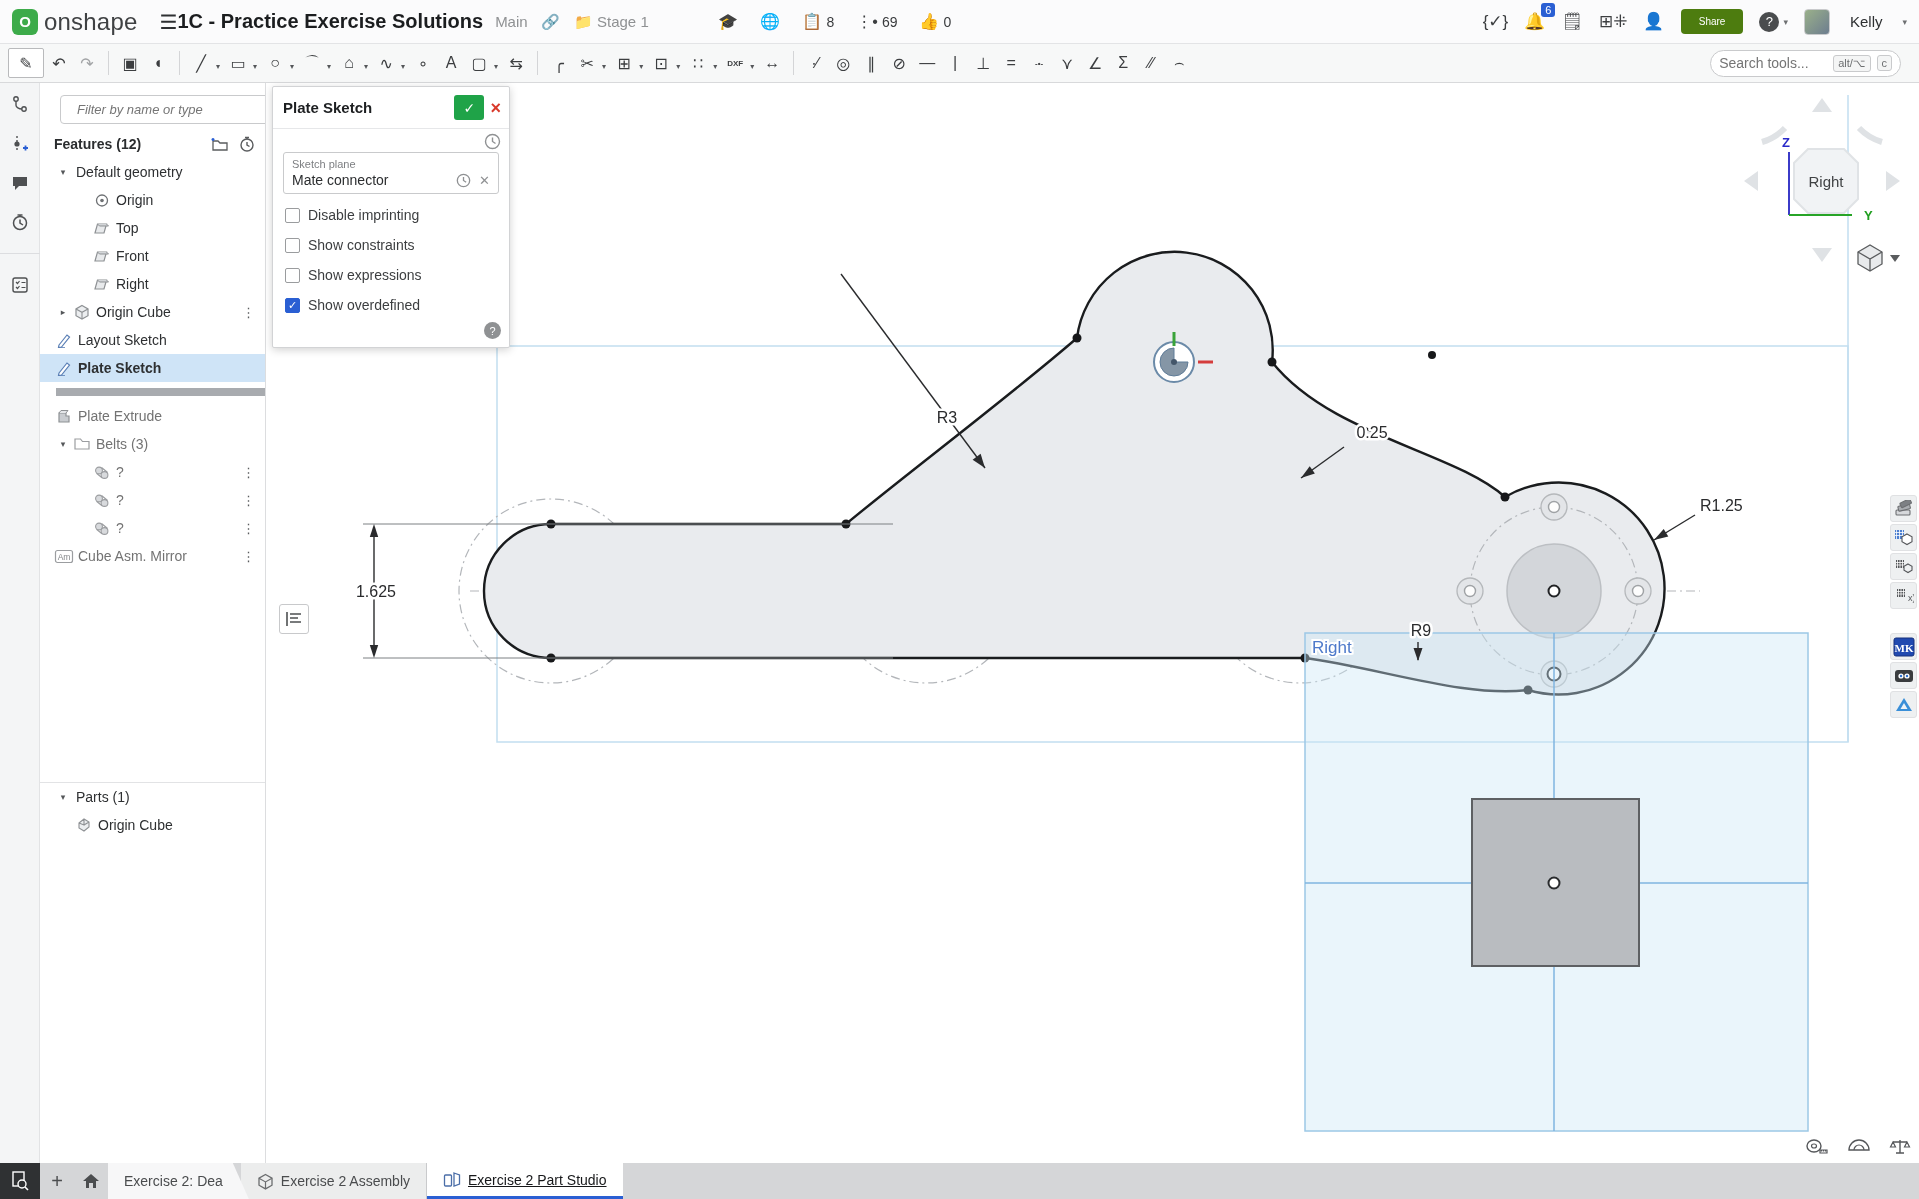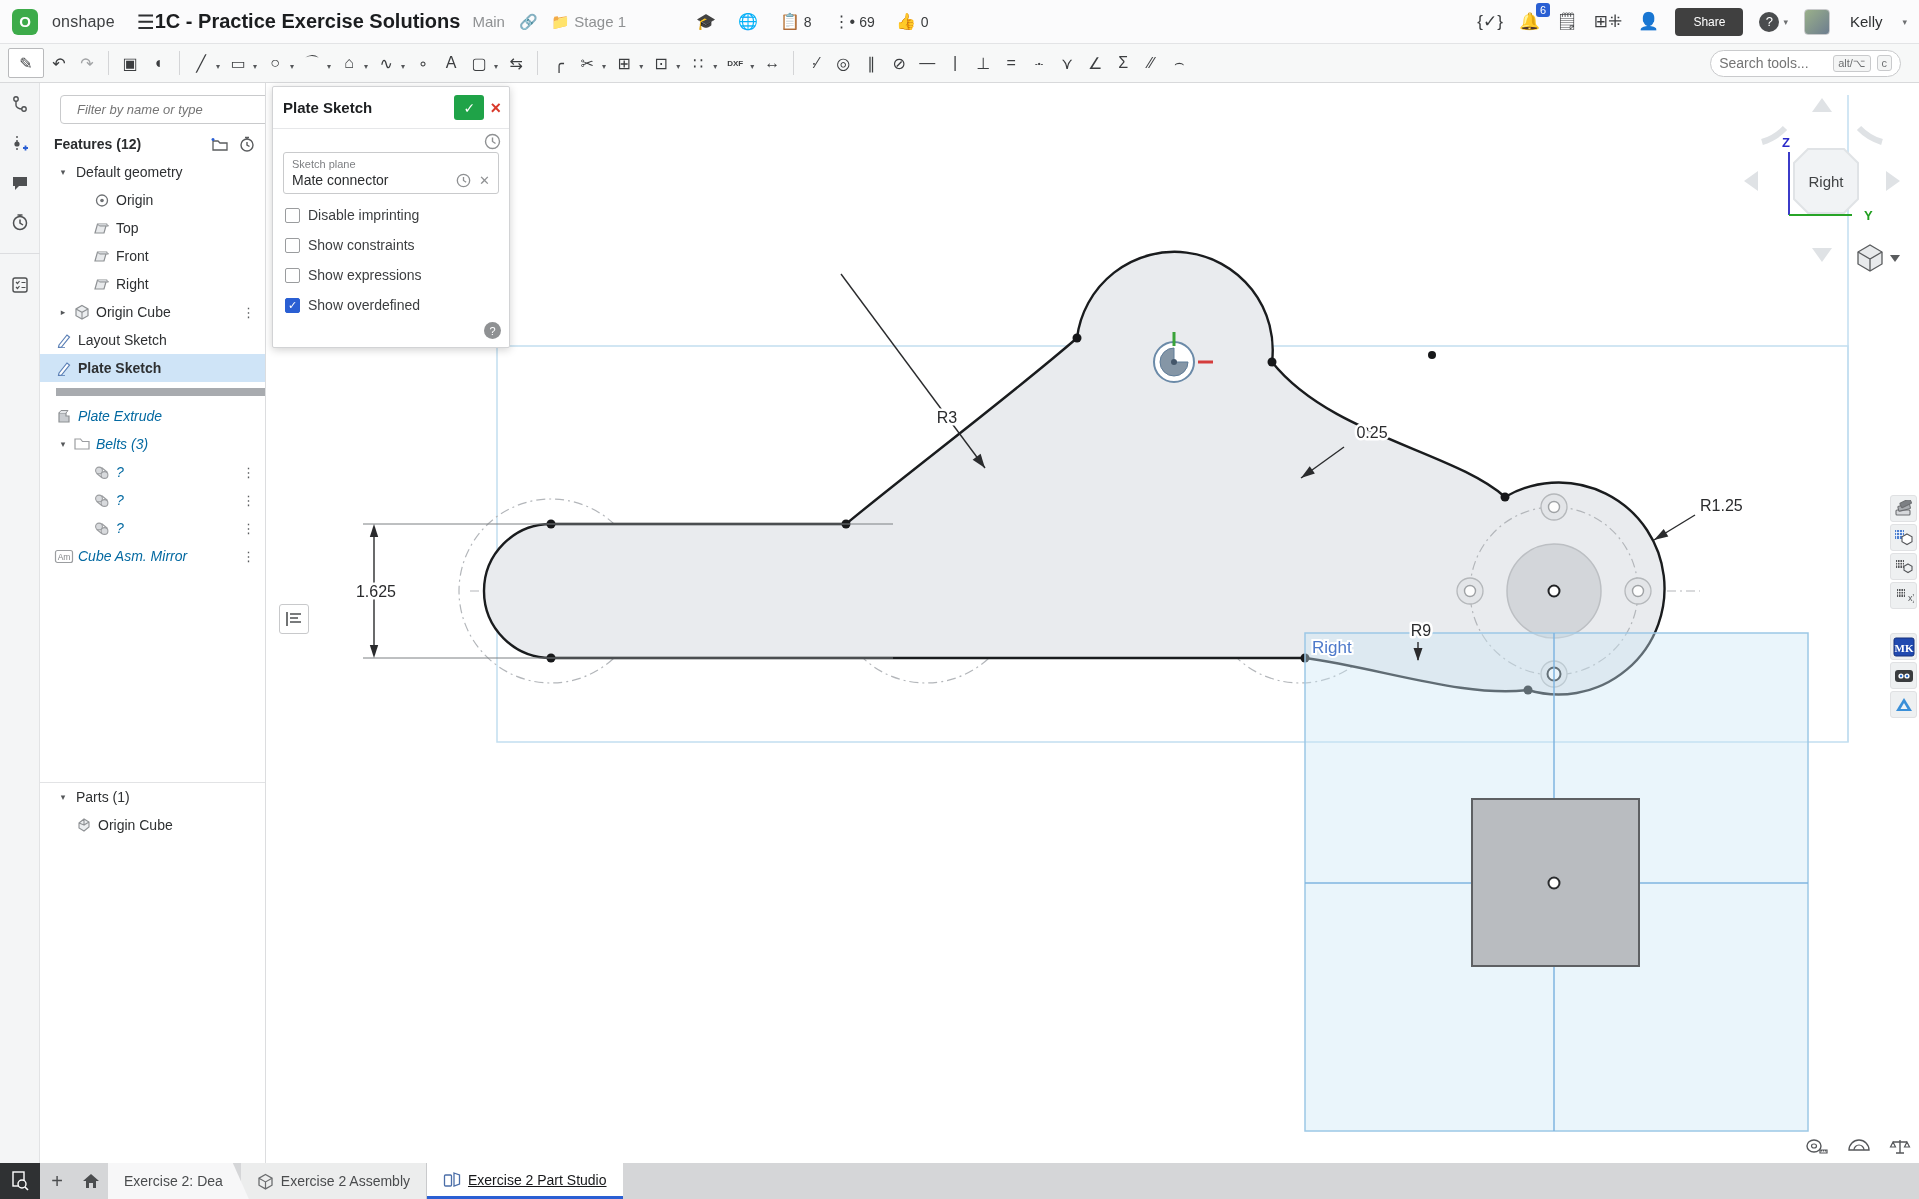--- a/index.html
+++ b/index.html
@@ -5,34 +5,34 @@
   * { margin:0; padding:0; box-sizing:border-box; }
   html,body { width:1919px; height:1199px; overflow:hidden; background:#fff;
               font-family:"Liberation Sans", sans-serif; }
   #stage { position:relative; width:1919px; height:1199px; background:#fff; }
 
   
   #topbar { position:absolute; left:0; top:0; width:1919px; height:44px; background:#fbfbfc;
             border-bottom:1px solid #e3e4e6; display:flex; align-items:center; padding:0 12px; z-index:30; }
   .logo-hex { width:26px; height:26px; border-radius:6px; background:#3dab4a; color:#fff; display:flex;
               align-items:center; justify-content:center; font-weight:bold; font-size:15px; }
-  .logo-word { font-size:16px; color:#3f4143; margin-left:14px; letter-spacing:.2px; }
+  .logo-word { font-size:24px; color:#3f4143; margin-left:6px; letter-spacing:.2px; }
   .hamburger { margin-left:22px; font-size:20px; color:#2e3032; cursor:pointer; }
   .doc-title { margin-left:0; font-size:20px; font-weight:bold; color:#1b1d1f; white-space:nowrap; }
   .ws-name { margin-left:12px; font-size:15px; color:#8f9193; }
   .tb-glyph { font-size:15px; color:#6d6f71; margin-left:14px; }
   .folder-name { font-size:15px; color:#8f9193; margin-left:4px; }
   .tb-stat { display:flex; align-items:center; margin-left:22px; font-size:14px; color:#393b3d; gap:4px; }
   .tb-stat .i { font-size:16px; color:#3c3e40; }
   .cap-blue { color:#2a5fd3 !important; }
   #topbar-right { margin-left:auto; display:flex; align-items:center; gap:16px; }
   .bell-wrap { position:relative; }
   .badge { position:absolute; top:-8px; right:-10px; background:#2a5fd3; color:#fff; font-size:11px;
            padding:1px 4px; border-radius:3px; }
-  .share-btn { background:#404040; color:#fff; border:none; border-radius:4px; font-size:12px;
+  .share-btn { background:#4d7c0f; color:#fff; border:none; border-radius:4px; font-size:10px;
                padding:7px 18px; cursor:pointer; font-family:inherit; }
   .help-circle { width:20px; height:20px; border-radius:50%; background:#4a4c4e; color:#fff; font-size:13px;
                  display:flex; align-items:center; justify-content:center; }
   .avatar { width:26px; height:26px; border-radius:4px; background:linear-gradient(135deg,#9ab08a,#6d7d8f);
             border:1px solid #c9cacc; }
   .user-name { font-size:15px; color:#2e3032; }
   .caret { font-size:9px; color:#6d6f71; }
 
   
   #toolbar { position:absolute; left:0; top:44px; width:1919px; height:39px; background:#f7f8f8;
@@ -64,21 +64,21 @@
   #features-header { display:flex; align-items:center; padding:4px 10px 6px 14px; }
   #features-header .t { font-size:14px; font-weight:bold; color:#2b2d2f; flex:1; }
   .frow { display:flex; align-items:center; height:28px; font-size:14px; color:#2e3032; padding-right:6px; cursor:pointer; }
   .frow .exp { width:18px; text-align:center; font-size:9px; color:#55575a; flex:none; }
   .frow .ic { width:20px; flex:none; display:flex; justify-content:center; }
   .frow .lbl { margin-left:4px; white-space:nowrap; overflow:hidden; flex:1; }
   .frow .kebab { color:#5a5c5e; font-size:13px; flex:none; padding:0 4px; }
   .frow.l0 { padding-left:14px; }
   .frow.l1 { padding-left:34px; }
   .frow.sel { background:#cfe4f7; font-weight:bold; }
-  .frow.ghost .lbl { color:#0369a1; font-style:italic; }
+  .frow.ghost .lbl { color:#737373; }
   #rollback-bar { height:8px; background:#a8abaf; margin:6px 0 6px 16px; cursor:row-resize; }
   #parts-sep { height:1px; background:#e2e3e5; margin-top:212px; }
 
   
   #dialog { position:absolute; left:272px; top:86px; width:238px; background:#fff; z-index:40;
             border:1px solid #d2d3d5; box-shadow:0 2px 8px rgba(0,0,0,.18); border-radius:2px; }
   #dlg-head { display:flex; align-items:center; padding:8px 8px 8px 10px; border-bottom:1px solid #e6e7e9; }
   #dlg-title { font-size:15px; font-weight:bold; color:#1d1f21; flex:1; }
   #dlg-ok { width:30px; height:25px; background:#1fa348; border:none; border-radius:3px; color:#fff;
             font-size:14px; cursor:pointer; }

